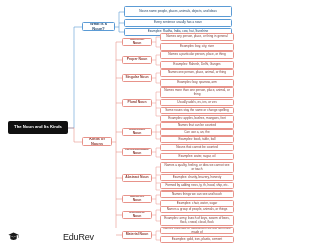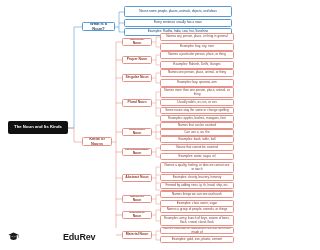--- a/index.html
+++ b/index.html
@@ -48,21 +48,21 @@
 
   .txt{display:block;width:100%;padding:0 1px;}
 
   
   .logo{
     position:absolute;
     left:8px;bottom:8px;
     display:flex;align-items:center;gap:3px;
   }
   .logo-mark{width:11px;height:11px;display:block;}
-  .logo-text{font-size:9px;font-weight:bold;color:#1a1a1a;letter-spacing:-.2px;padding-left:41px;}
+  .logo-text{font-size:9px;font-weight:normal;color:#1a1a1a;letter-spacing:-.2px;padding-left:41px;}
 </style>
 </head>
 <body>
 
 <div id="map">
 
   <svg class="links" viewBox="0 0 238 250">
 
     <path d="M68 128 H74 V27 H82" fill="none" stroke="#5b9bd5" stroke-width="0.6"></path>
     <path d="M68 128 H74 V142 H82" fill="none" stroke="#e8938a" stroke-width="0.6"></path>

